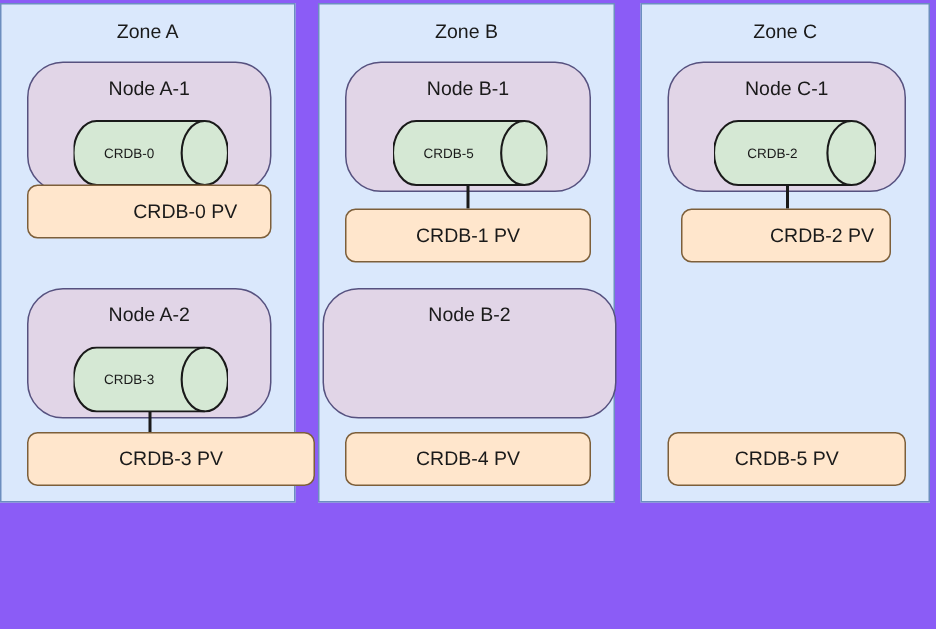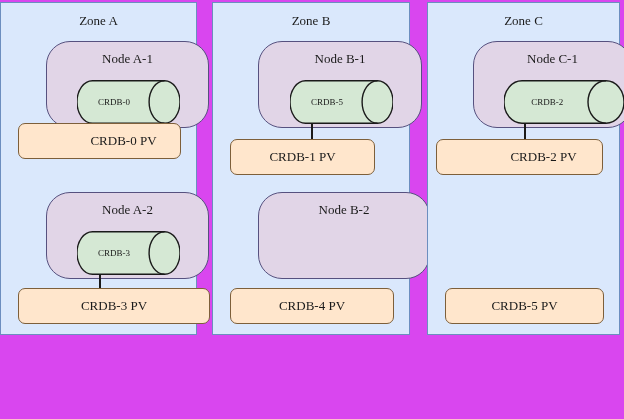--- a/index.html
+++ b/index.html
@@ -4,23 +4,23 @@
 <style>
   html, body {
     margin: 0;
     padding: 0;
     background: #000000;
   }
   #canvas {
     position: relative;
     width: 624px;
     height: 419px;
-    background: #d946ef;
+    background: #8b5cf6;
     overflow: hidden;
-    font-family: Liberation Serif, serif;
+    font-family: Liberation Sans, sans-serif;
   }
 
   .zone {
     position: absolute;
     background: #dae8fc;
     border: 1px solid #6c8ebf;
     box-sizing: border-box;
   }
   .zone-title {
     position: absolute;
@@ -33,21 +33,20 @@
     line-height: 16px;
     white-space: nowrap;
   }
 
   .node {
     position: absolute;
     background: #e1d5e7;
     border: 1px solid #56517f;
     border-radius: 24px;
     box-sizing: border-box;
-    margin-left: 28px;
   }
   .node-title {
     position: absolute;
     left: 0;
     right: 0;
     top: 9px;
     text-align: center;
     font-size: 13px;
     color: #1a1a1a;
     line-height: 16px;
@@ -143,43 +142,43 @@
         <div class="node-title">Node B-1</div>
         <div class="cylinder" style="left: 31px; top: 38px; width: 103px; height: 44px;">
           <svg class="cyl-svg" viewBox="0 0 100 44" preserveAspectRatio="none">
             <path d="M 85 0.7 L 15 0.7 A 15 21.3 0 0 0 15 43.3 L 85 43.3 A 15 21.3 0 0 0 85 0.7 Z" fill="#d5e8d4" stroke="#1a1a1a" stroke-width="1.4" vector-effect="non-scaling-stroke"></path>
             <path d="M 85 0.7 A 15 21.3 0 0 0 85 43.3" fill="none" stroke="#1a1a1a" stroke-width="1.4" vector-effect="non-scaling-stroke"></path>
           </svg>
           <div class="cyl-label">CRDB-5</div>
         </div>
       </div>
       <div class="connector" style="left: 98px; top: 120px; height: 16px;"></div>
-      <div class="pv" style="left: 17px; top: 136px; width: 145px; height: 36px;">
+      <div class="pv" style="left: 17px; top: 136px; width: 164px; height: 36px;">
         <span class="pv-label">CRDB-1 PV</span>
       </div>
-      <div class="node" style="left: 17px; top: 189px; width: 172px; height: 87px;">
+      <div class="node" style="left: 2px; top: 189px; width: 196px; height: 87px;">
         <div class="node-title">Node B-2</div>
       </div>
       <div class="pv" style="left: 17px; top: 285px; width: 164px; height: 36px;">
         <span class="pv-label">CRDB-4 PV</span>
       </div>
     </div>
     <div class="zone" style="left: 427px; top: 2px; width: 193px; height: 333px;">
       <div class="zone-title">Zone C</div>
       <div class="node" style="left: 17px; top: 38px; width: 159px; height: 87px;">
         <div class="node-title">Node C-1</div>
-        <div class="cylinder" style="left: 30px; top: 38px; width: 120px; height: 44px;">
+        <div class="cylinder" style="left: 30px; top: 38px; width: 108px; height: 44px;">
           <svg class="cyl-svg" viewBox="0 0 100 44" preserveAspectRatio="none">
             <path d="M 85 0.7 L 15 0.7 A 15 21.3 0 0 0 15 43.3 L 85 43.3 A 15 21.3 0 0 0 85 0.7 Z" fill="#d5e8d4" stroke="#1a1a1a" stroke-width="1.4" vector-effect="non-scaling-stroke"></path>
             <path d="M 85 0.7 A 15 21.3 0 0 0 85 43.3" fill="none" stroke="#1a1a1a" stroke-width="1.4" vector-effect="non-scaling-stroke"></path>
           </svg>
           <div class="cyl-label">CRDB-2</div>
         </div>
       </div>
       <div class="connector" style="left: 96px; top: 120px; height: 16px;"></div>
-      <div class="pv" style="left: 8px; top: 136px; width: 167px; height: 36px; padding-left: 48px;">
+      <div class="pv" style="left: 26px; top: 136px; width: 140px; height: 36px; padding-left: 48px;">
         <span class="pv-label">CRDB-2 PV</span>
       </div>
       <div class="pv" style="left: 17px; top: 285px; width: 159px; height: 36px;">
         <span class="pv-label">CRDB-5 PV</span>
       </div>
     </div>
   </div>
 
 </body></html>

